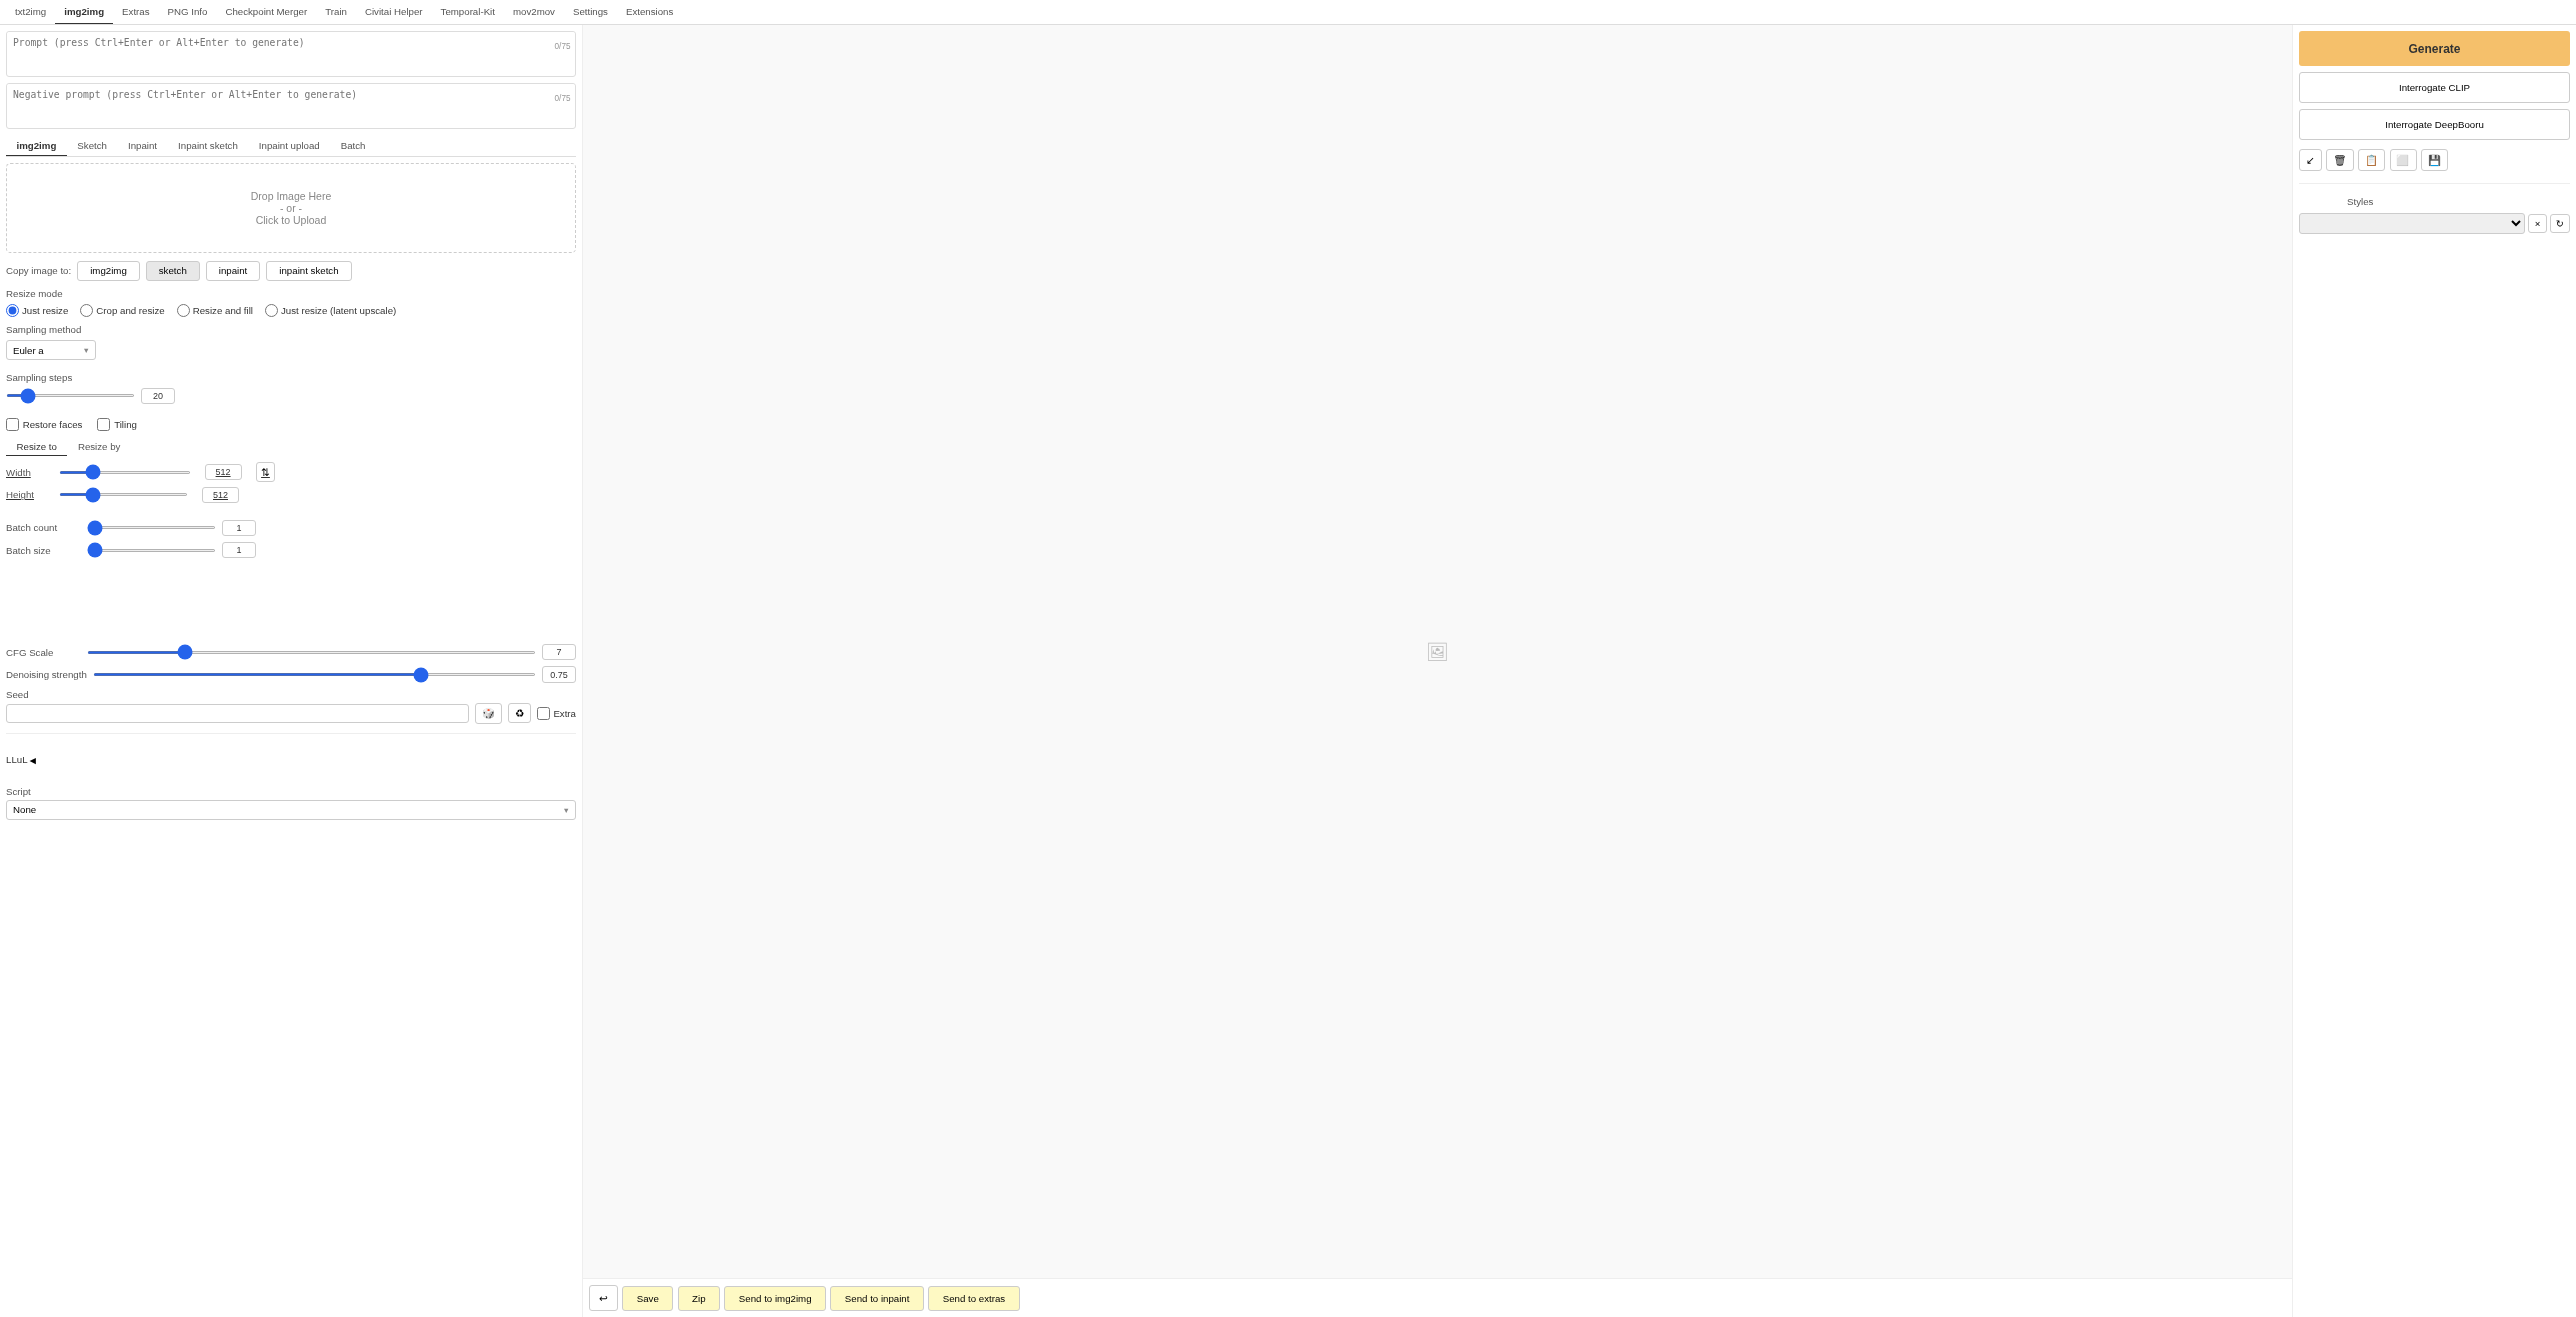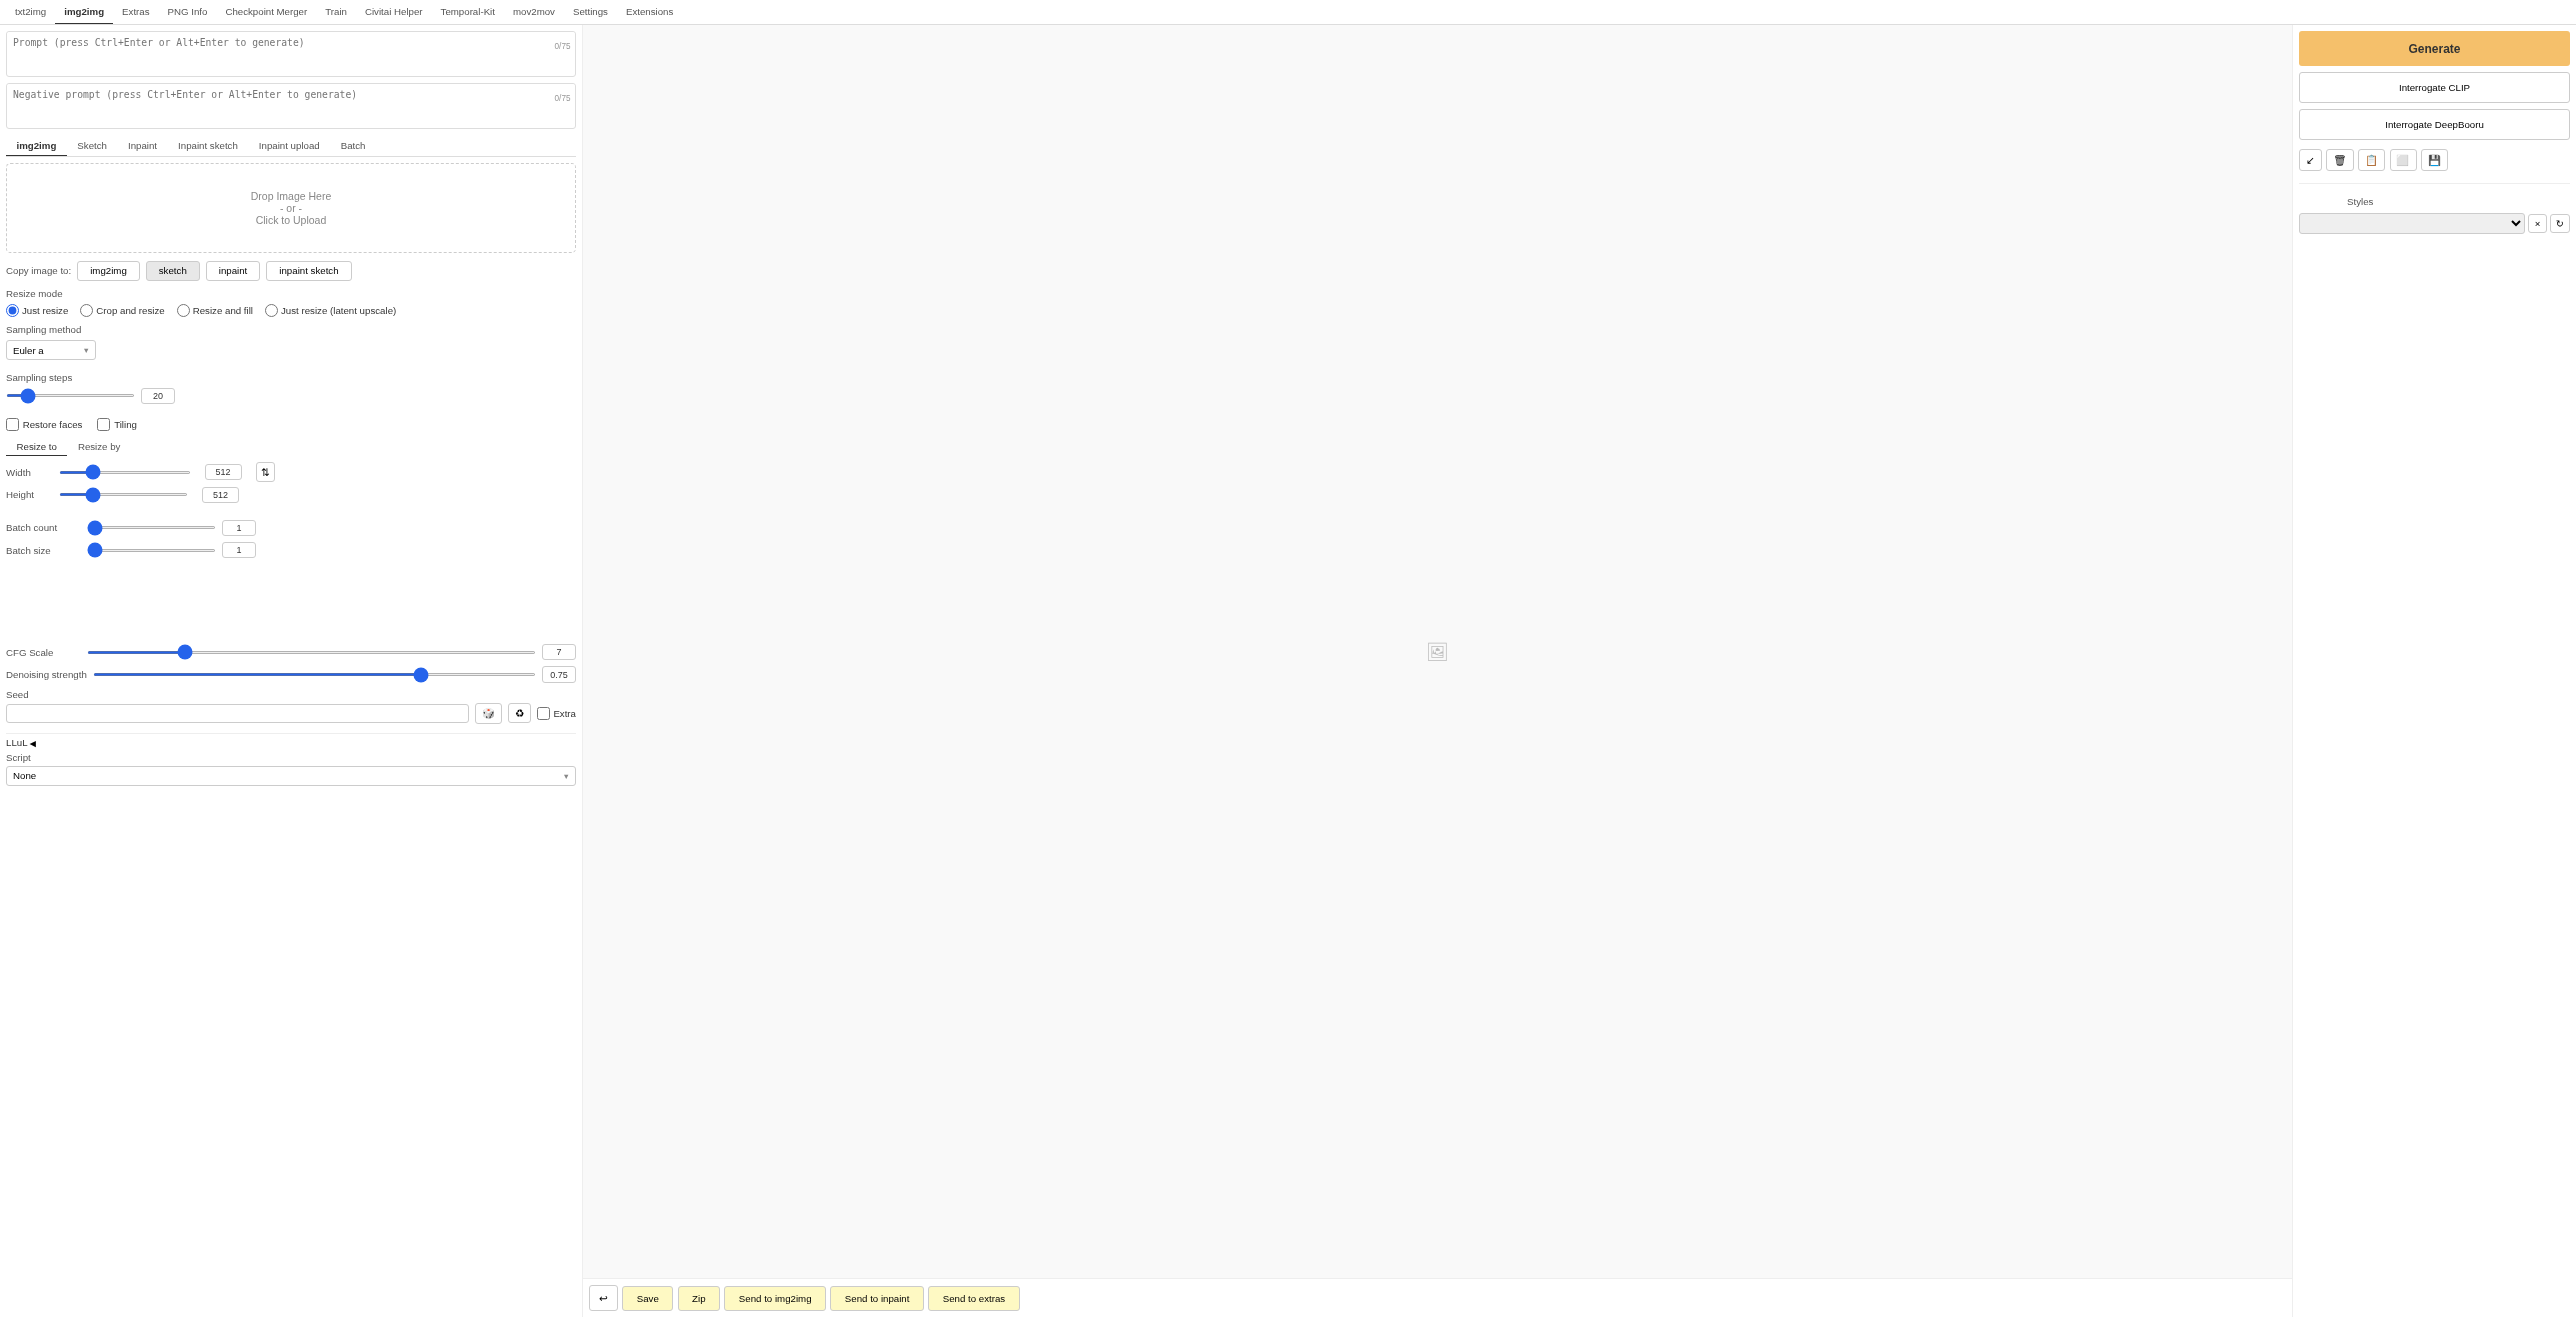--- a/index.html
+++ b/index.html
@@ -62,34 +62,34 @@
     
     .checkbox-row { display: flex; gap: 15px; margin-bottom: 7.5px; align-items: center; }
     .checkbox-item { display: flex; align-items: center; gap: 3.7px; font-size: 9.7px; cursor: pointer; }
 
     
     .sub-tab-bar { display: flex; gap: 0; margin-bottom: 6px; }
     .sub-tab { padding: 3px 10.5px; cursor: pointer; font-size: 9.7px; color: #555; border-bottom: 1.5px solid transparent; }
     .sub-tab.active { color: #333; border-bottom: 1.5px solid #333; }
 
     
-    .wh-row { display: flex; align-items: center; gap: 14px; margin-bottom: 4.5px; }
+    .wh-row { display: flex; align-items: center; gap: 14px; margin-bottom: 4.5px; text-decoration: underline; }
     .wh-row label { font-size: 9.7px; color: #555; min-width: 39px; }
     .wh-row input[type=range] { flex: 1; accent-color: #2563eb; }
     .wh-row .val-box { border: 0.7px solid #ccc; border-radius: 3px; padding: 2.2px 4.5px; font-size: 9px; width: 37px; text-align: center; }
     .swap-btn { background: none; border: 0.7px solid #ccc; border-radius: 3px; cursor: pointer; padding: 3px 4.5px; font-size: 10.5px; }
 
     
     .seed-row { display: flex; align-items: center; gap: 6px; margin-bottom: 6px; }
     .seed-row .seed-input { border: 0.7px solid #ccc; border-radius: 3px; padding: 3px 6px; font-size: 9.7px; flex: 1; }
     .seed-icon-btn { background: #fff; border: 0.7px solid #ccc; border-radius: 3px; cursor: pointer; padding: 3px 6px; font-size: 10.5px; }
     .extra-check { display: flex; align-items: center; gap: 3px; font-size: 9.7px; }
 
     
-    .llul-row { display: flex; align-items: center; padding: 3px 0; border-top: 0.7px solid #eee; margin-top: 3px; }
+    .llul-row { display: flex; align-items: center; padding: 20px 0; border-top: 0.7px solid #eee; margin-top: 3px; }
     .llul-label { font-size: 9.7px; font-weight: 500; }
     .collapse-btn { background: none; border: none; cursor: pointer; font-size: 10.5px; }
 
     
     .right-panel { flex: 1; display: flex; flex-direction: column; }
 
     
     .output-area { flex: 1; display: flex; align-items: center; justify-content: center; background: #f9f9f9; border-bottom: 0.7px solid #eee; }
     .output-placeholder { color: #bbb; font-size: 18px; }
 

